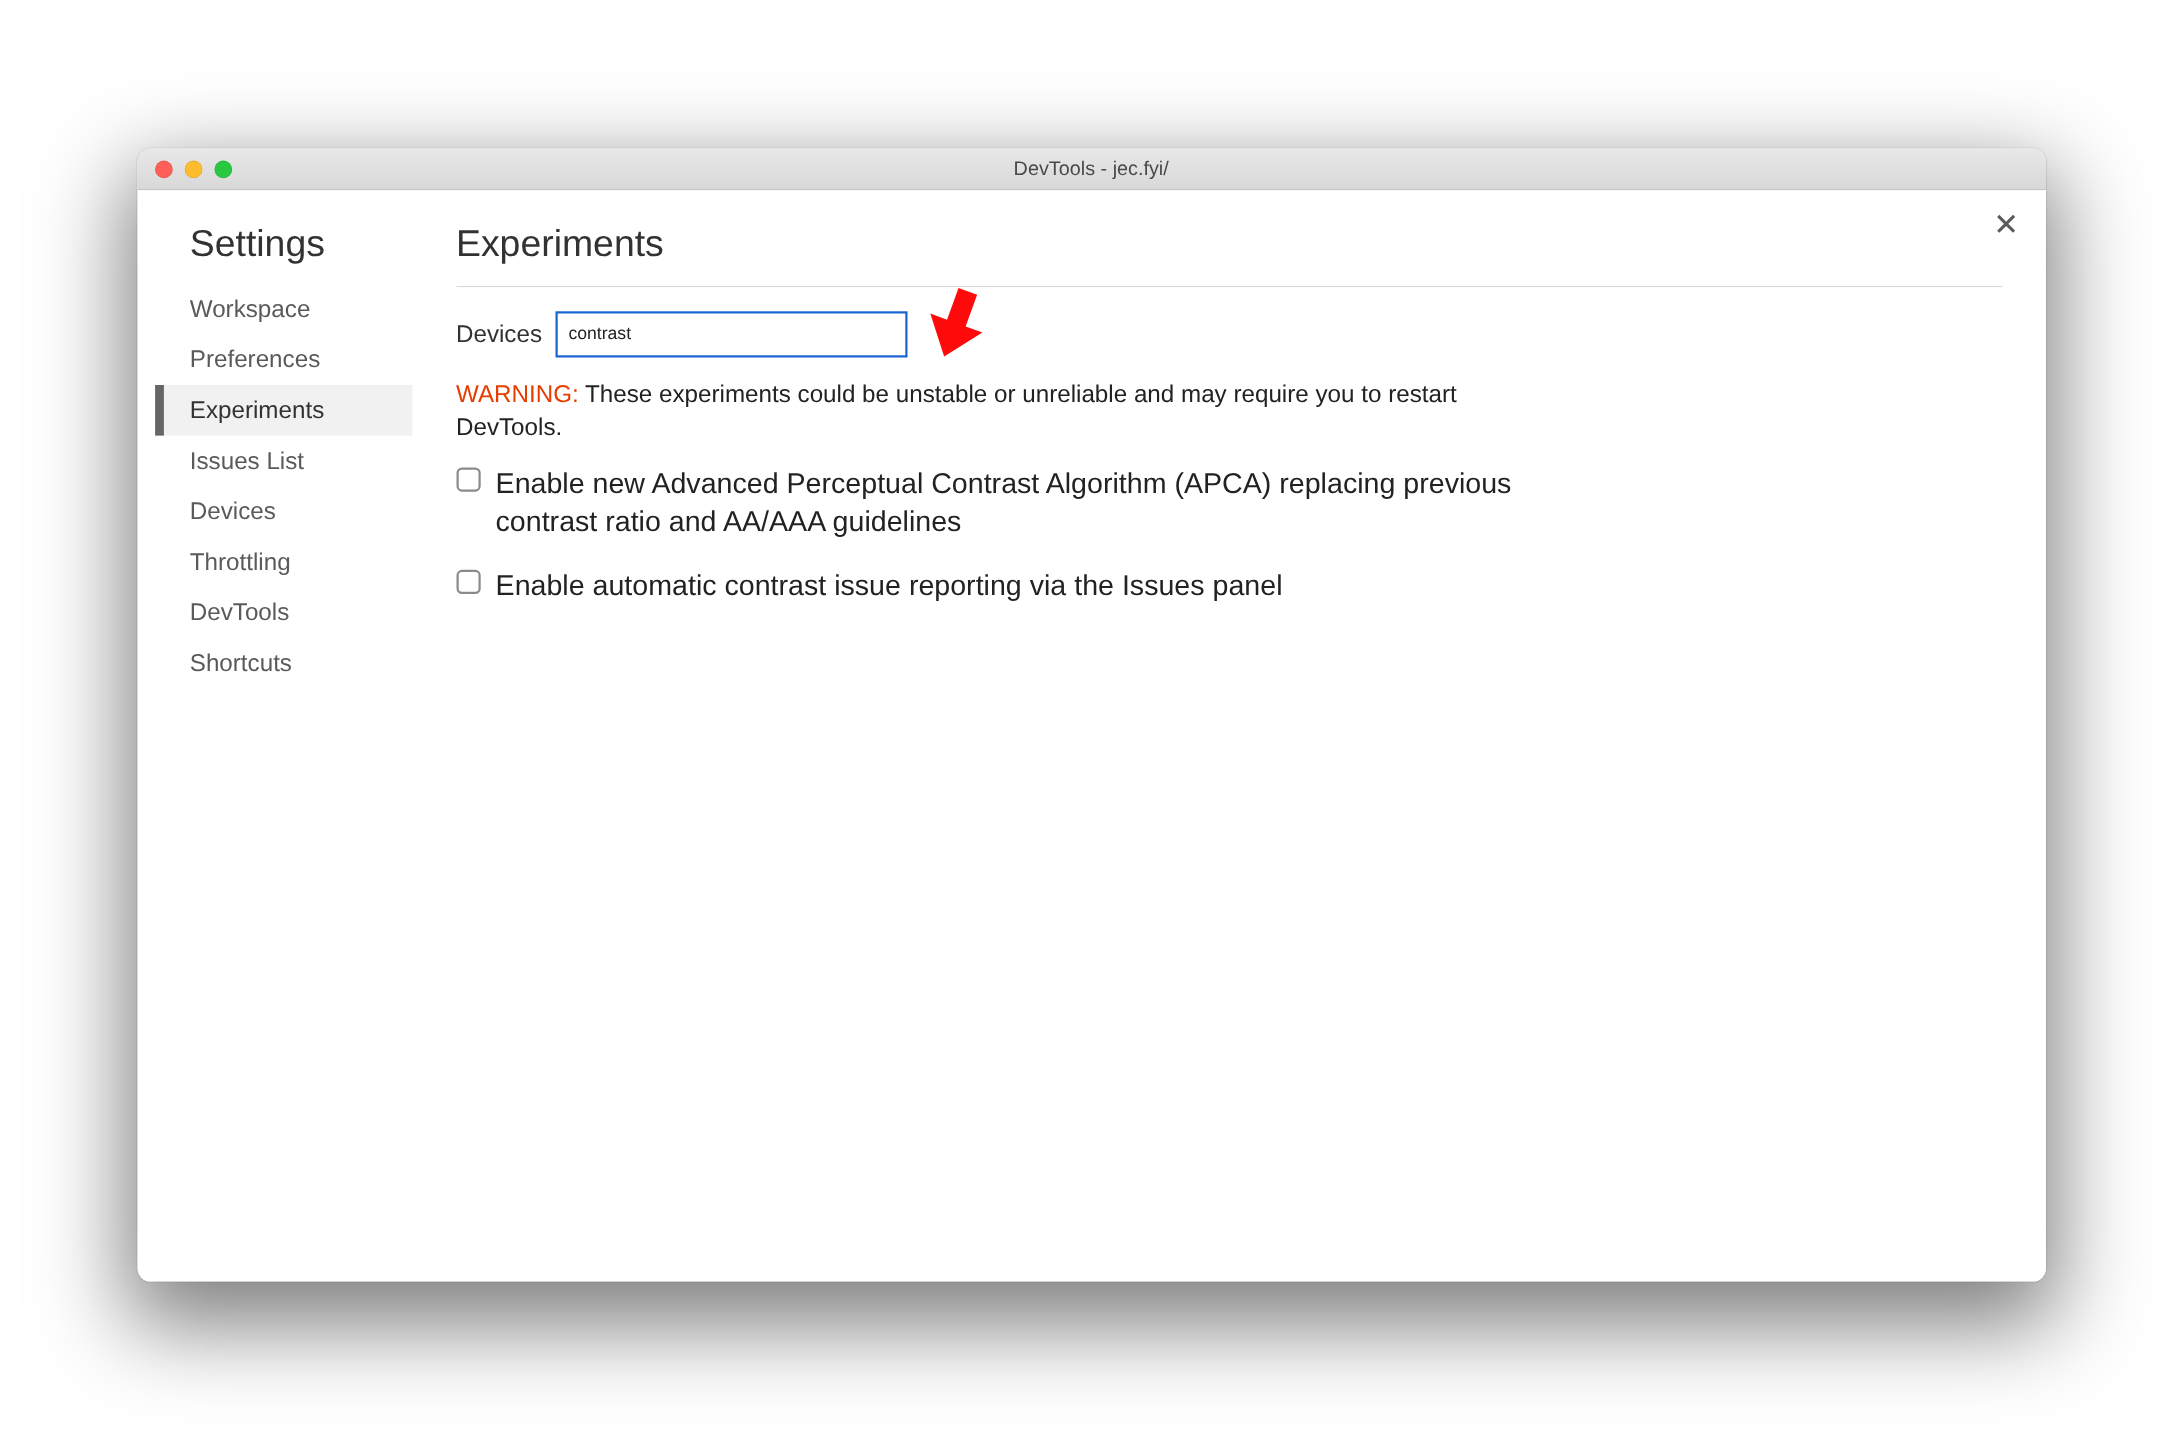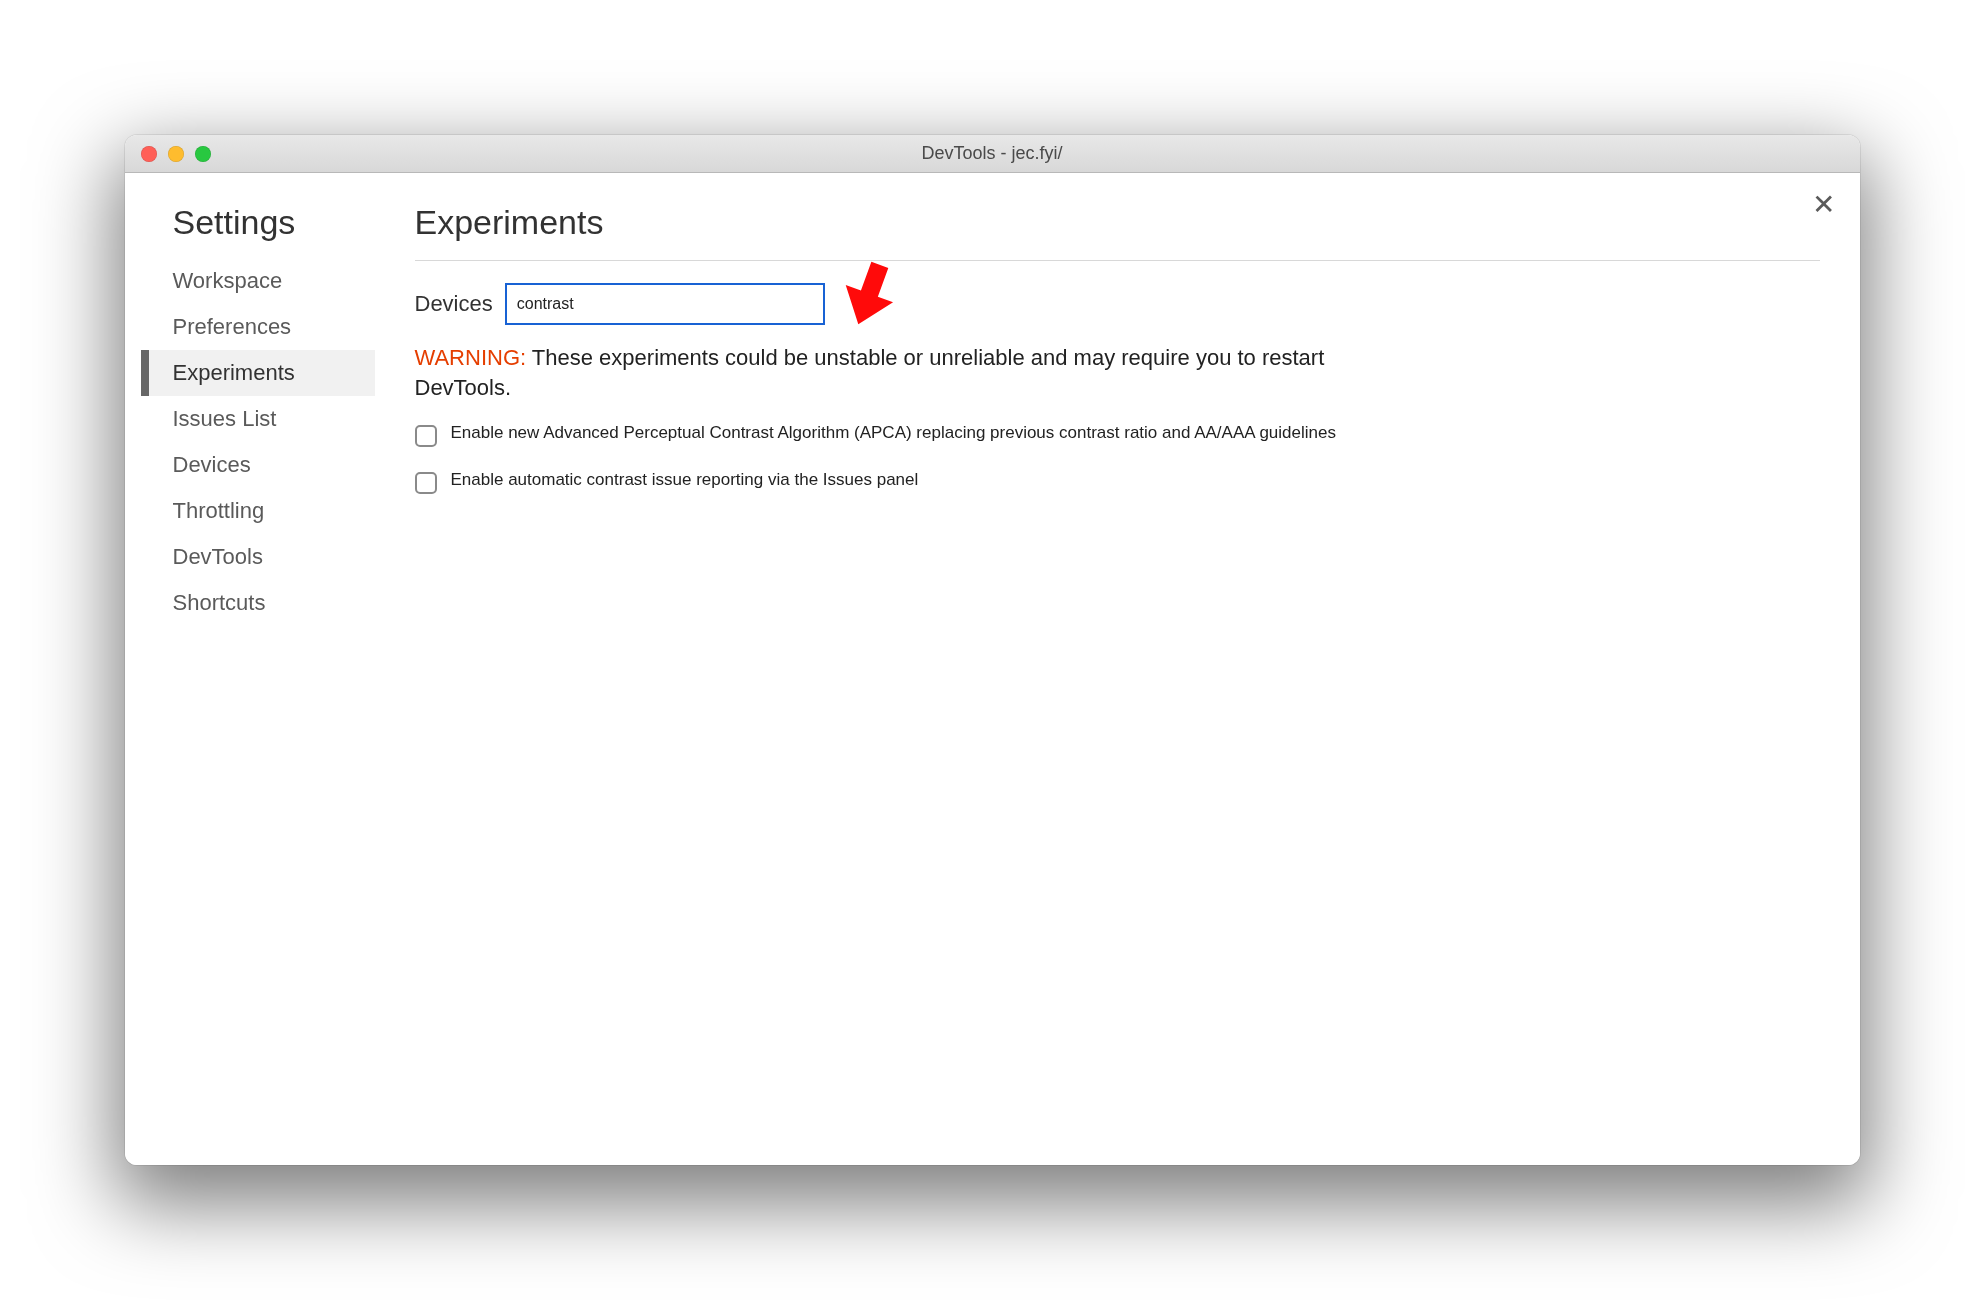--- a/index.html
+++ b/index.html
@@ -193,21 +193,21 @@
       height: 22px;
       border: 2px solid #8a8a8a;
       border-radius: 5px;
       background: #fff;
       flex-shrink: 0;
       margin-top: 3px;
       cursor: pointer;
     }
     
     .exp-label {
-      font-size: 17px;
+      font-size: 26px;
       color: #222;
       line-height: 1.35;
     }
     
     .arrow-annotation {
       position: absolute;
       left: 410px;
       top: -36px;
       width: 90px;
       height: 90px;

